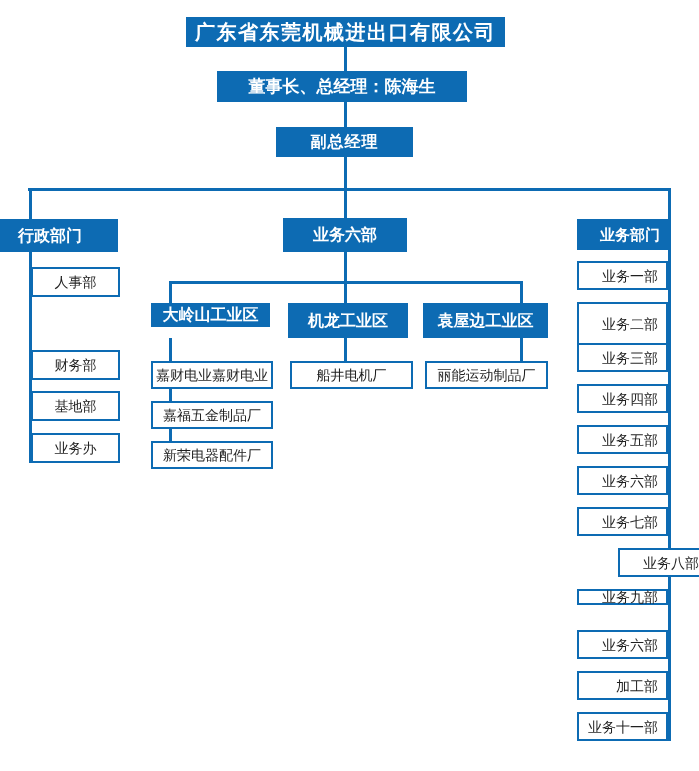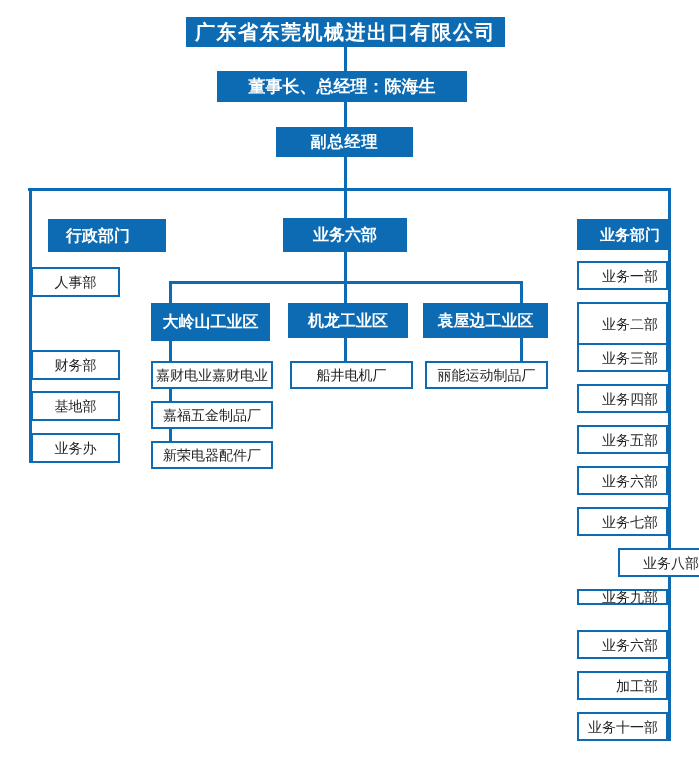--- a/index.html
+++ b/index.html
@@ -21,21 +21,21 @@
   .blue {
     background: var(--blue, #0d6bb3);
     color: #ffffff; font-weight: bold;
   }
   .white {
     background: #ffffff;
     border: 2px solid var(--blue, #0d6bb3);
     color: var(--ink, #1f1f1f);
     font-size: 14px;
   }
-  .align-left  { justify-content: flex-start; padding-left: 18px; margin-left: 48px; }
+  .align-left  { justify-content: flex-start; padding-left: 18px; }
   .align-right { justify-content: flex-end;  padding-right: 8px; }
 </style>
 </head>
 <body>
 
 <div class="stage">
 
   <div class="line" style="left:344px;top:47px;width:3px;height:24px;"></div>
   <div class="line" style="left:344px;top:102px;width:3px;height:25px;"></div>
   <div class="line" style="left:344px;top:157px;width:3px;height:34px;"></div>
@@ -58,21 +58,21 @@
 
   <div class="node blue align-left" style="left:0px;top:219px;width:118px;height:33px;font-size:16px;">行政部门</div>
   <div class="node blue" style="left:283px;top:218px;width:124px;height:34px;font-size:16px;">业务六部</div>
   <div class="node blue align-right" style="left:577px;top:219px;width:91px;height:31px;font-size:15px;">业务部门</div>
 
   <div class="node white" style="left:31px;top:267px;width:89px;height:30px;">人事部</div>
   <div class="node white" style="left:31px;top:350px;width:89px;height:30px;">财务部</div>
   <div class="node white" style="left:31px;top:391px;width:89px;height:30px;">基地部</div>
   <div class="node white" style="left:31px;top:433px;width:89px;height:30px;">业务办</div>
 
-  <div class="node blue" style="left:151px;top:303px;width:119px;height:38px;font-size:16px;">大岭山工业区</div>
+  <div class="node blue" style="left:151px;top:303px;width:119px;height:24px;font-size:16px;">大岭山工业区</div>
   <div class="node blue" style="left:288px;top:303px;width:120px;height:35px;font-size:16px;">机龙工业区</div>
   <div class="node blue" style="left:423px;top:303px;width:125px;height:35px;font-size:16px;">袁屋边工业区</div>
 
   <div class="node white" style="left:151px;top:361px;width:122px;height:28px;">嘉财电业嘉财电业</div>
   <div class="node white" style="left:151px;top:401px;width:122px;height:28px;">嘉福五金制品厂</div>
   <div class="node white" style="left:151px;top:441px;width:122px;height:28px;">新荣电器配件厂</div>
   <div class="node white" style="left:290px;top:361px;width:123px;height:28px;">船井电机厂</div>
   <div class="node white" style="left:425px;top:361px;width:123px;height:28px;">丽能运动制品厂</div>
 
   <div class="node white align-right" style="left:577px;top:261px;width:91px;height:29px;">业务一部</div>

